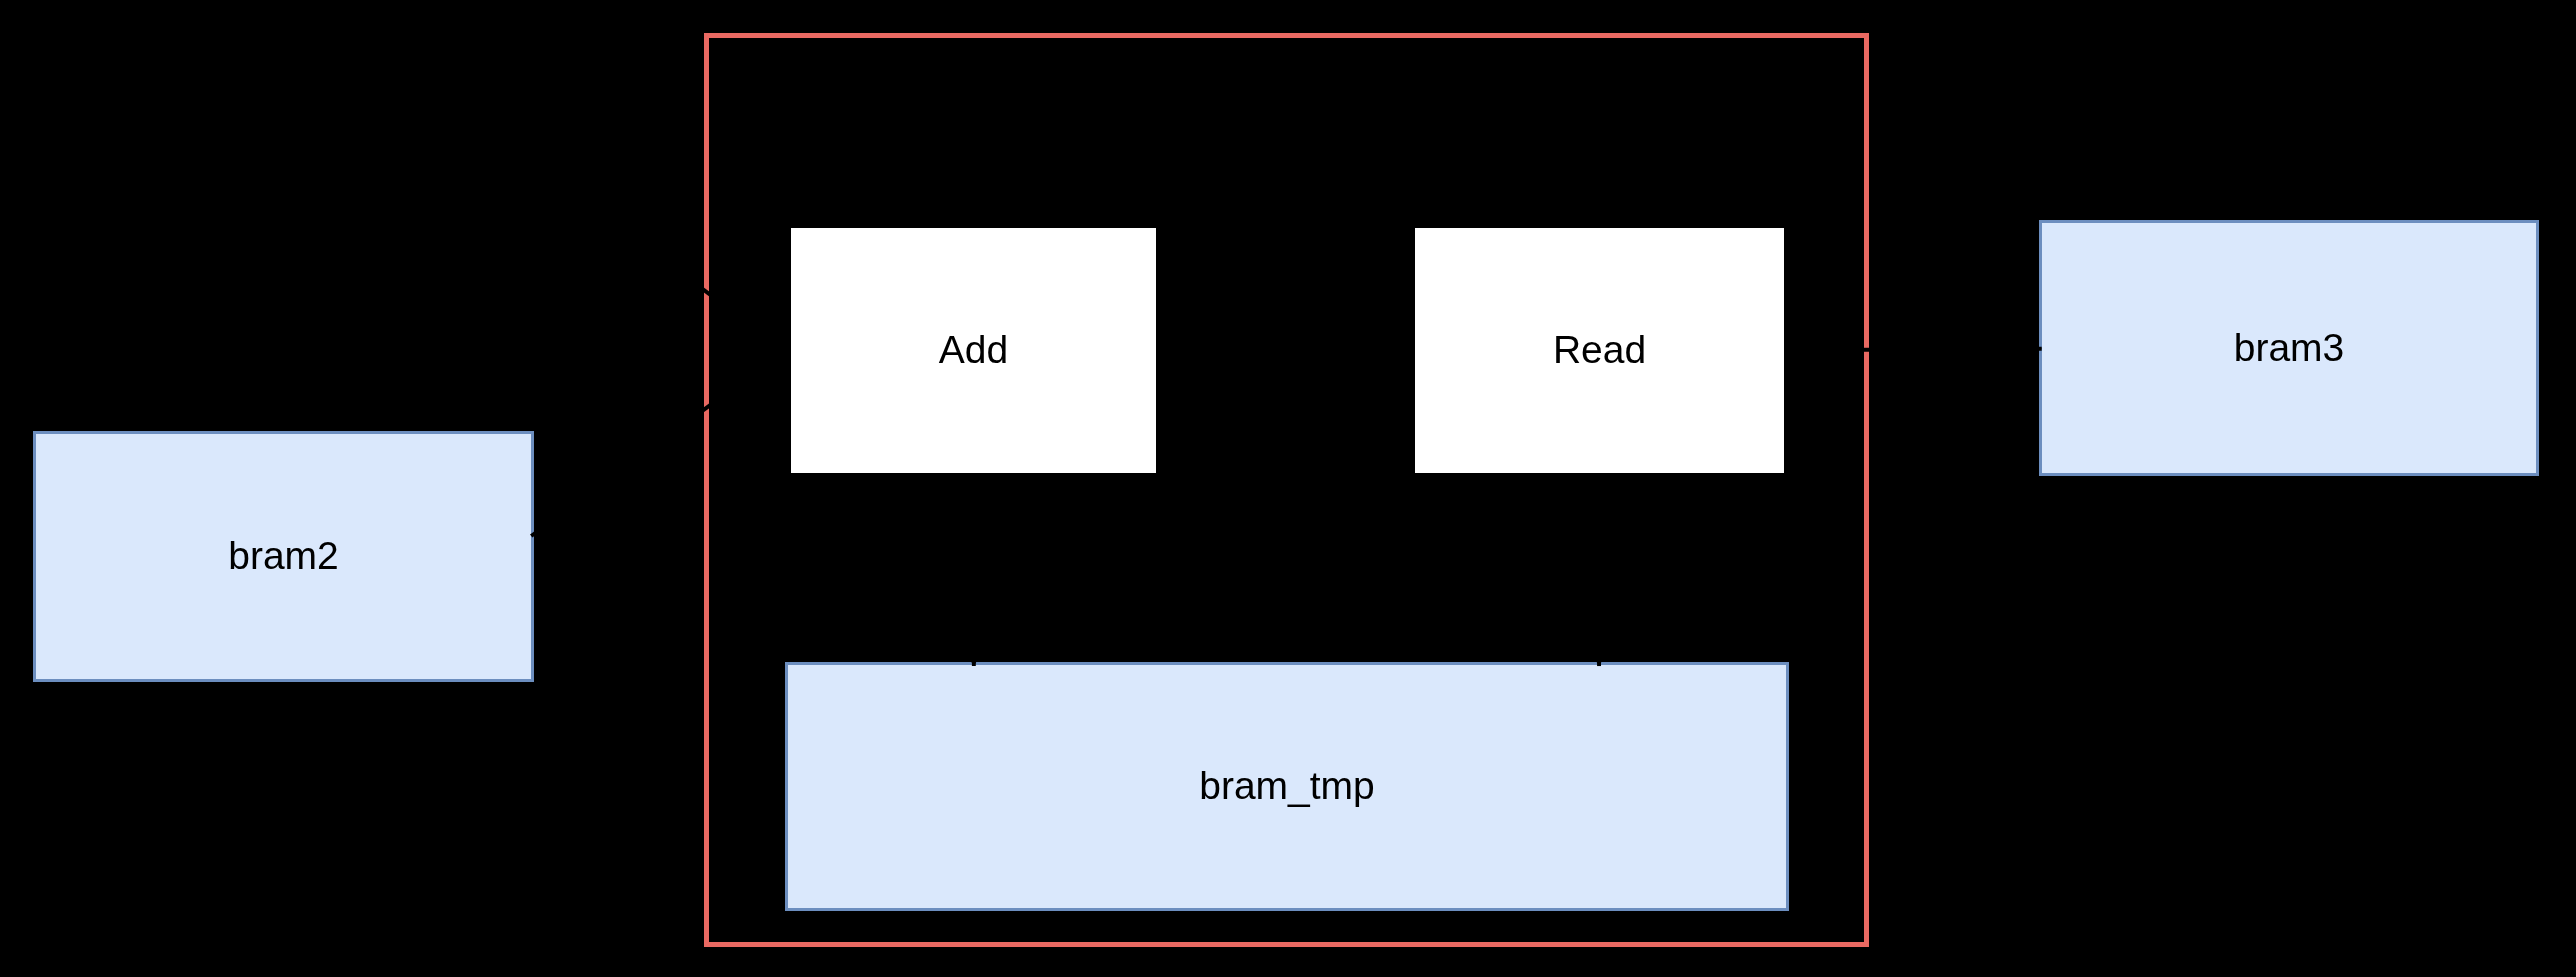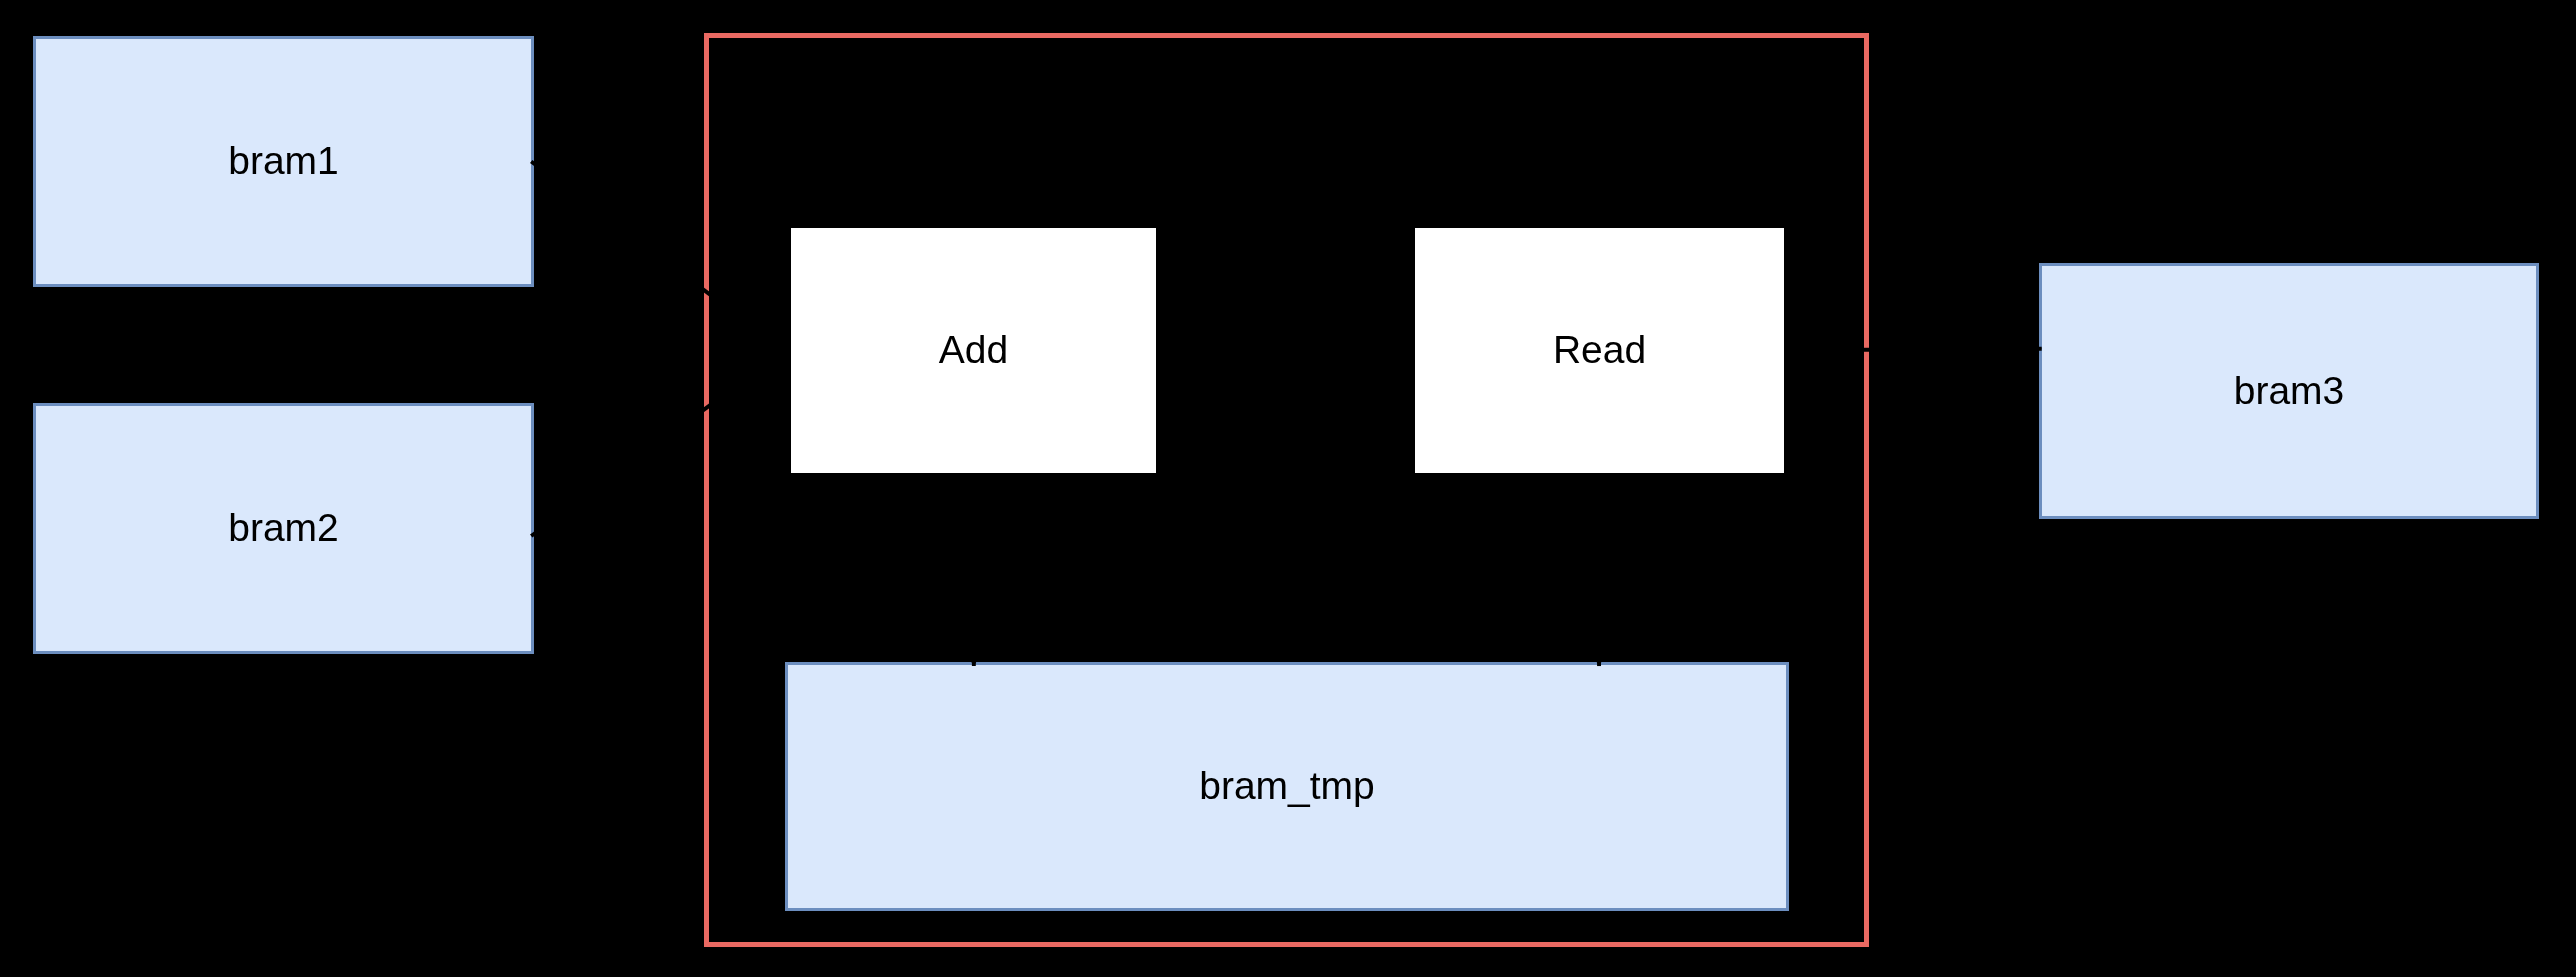--- a/index.html
+++ b/index.html
@@ -42,22 +42,22 @@
     border: 2.4px solid var(--black-stroke);
   }
   #container-red {
     position: absolute;
     left: 704px; top: 33px;
     width: 1165px; height: 914px;
     border: 5.5px solid var(--red-stroke);
     background: transparent;
   }
   #bram1    { left: 33px;   top: 36px;  width: 501px;  height: 251px; }
-  #bram2    { left: 33px;   top: 403px; width: 501px;  height: 251px; }
-  #bram3    { left: 2039px; top: 220px; width: 500px;  height: 256px; margin-top: 43px; }
+  #bram2    { left: 33px;   top: 431px; width: 501px;  height: 251px; }
+  #bram3    { left: 2039px; top: 220px; width: 500px;  height: 256px; }
   #add      { left: 789px; top: 226px; width: 369px;  height: 249px; }
   #read     { left: 1413px; top: 226px; width: 373px;  height: 249px; }
   #bram-tmp { left: 785px; top: 662px; width: 1004px; height: 249px; }
   #connector-layer {
     position: absolute;
     left: 0; top: 0;
     width: 2576px; height: 978px;
     pointer-events: none;
   }
   #connector-layer line {
@@ -68,23 +68,20 @@
     fill: var(--black-stroke);
   }
 </style>
 </head>
 <body>
 
 <div id="canvas">
 
   <div id="container-red"></div>
 
-  <div class="node blue" id="bram1">
-    <span>bram1</span>
-  </div>
 
   <div class="node blue" id="bram2">
     <span>bram2</span>
   </div>
 
   <div class="node white" id="add">
     <span>Add</span>
   </div>
 
   <div class="node blue" id="bram-tmp">

